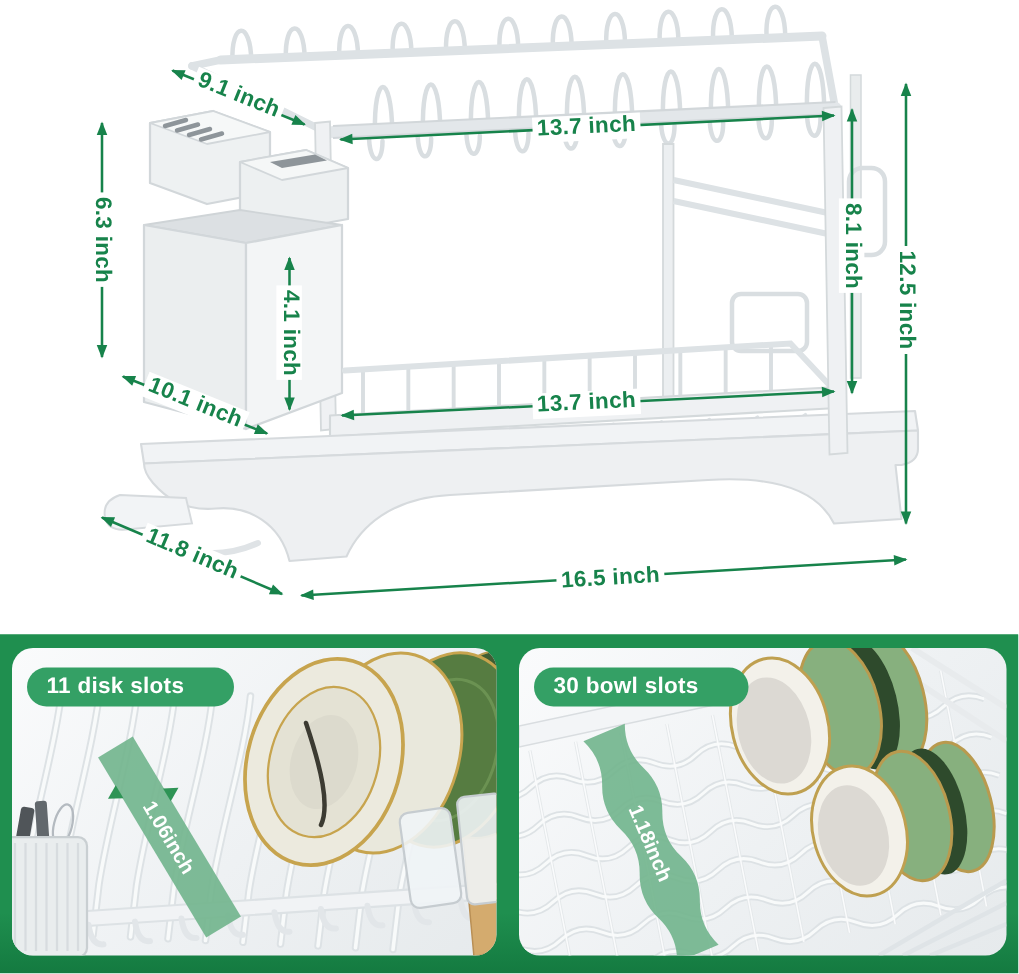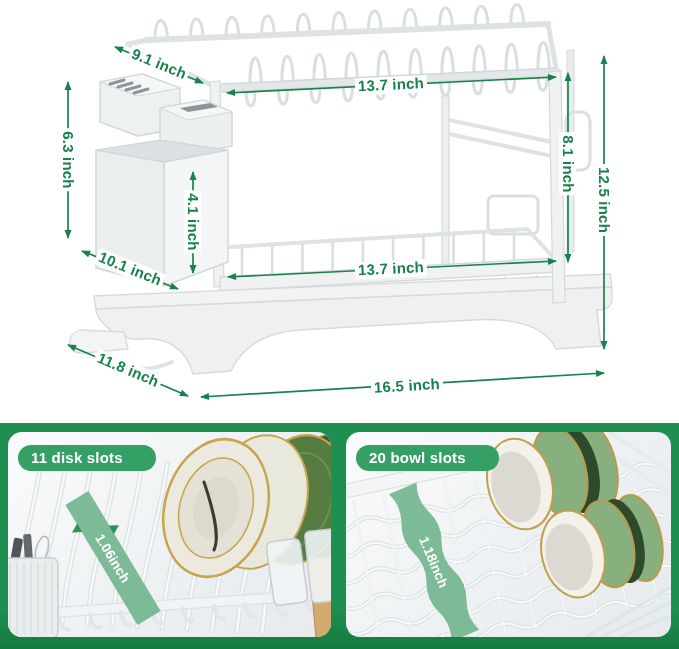--- a/index.html
+++ b/index.html
@@ -312,16 +312,16 @@
           <ellipse cx="174" cy="52" rx="32" ry="46" transform="rotate(-14 174 52)" fill="#f3f1ea" stroke="#bfa050" stroke-width="2"></ellipse>
           <ellipse cx="170" cy="55" rx="24" ry="36" transform="rotate(-14 170 55)" fill="#dcd9d3"></ellipse>
 
           <ellipse cx="292" cy="106" rx="23" ry="44" transform="rotate(-14 292 106)" fill="#87b07e" stroke="#b99a4e" stroke-width="2"></ellipse>
           <ellipse cx="276" cy="109" rx="21" ry="43" transform="rotate(-14 276 109)" fill="#2e4a2c"></ellipse>
           <ellipse cx="262" cy="112" rx="25" ry="44" transform="rotate(-14 262 112)" fill="#87b07e" stroke="#b99a4e" stroke-width="2"></ellipse>
           <ellipse cx="227" cy="122" rx="31" ry="44" transform="rotate(-14 227 122)" fill="#f3f1ea" stroke="#bfa050" stroke-width="2"></ellipse>
           <ellipse cx="223" cy="125" rx="23" ry="34" transform="rotate(-14 223 125)" fill="#dcd9d3"></ellipse>
         </g>
       </svg>
-      <div class="badge">20 bowl slots</div>
+      <div class="badge">30 bowl slots</div>
     </div>
   </div>
 </div>
 
 </body></html>

